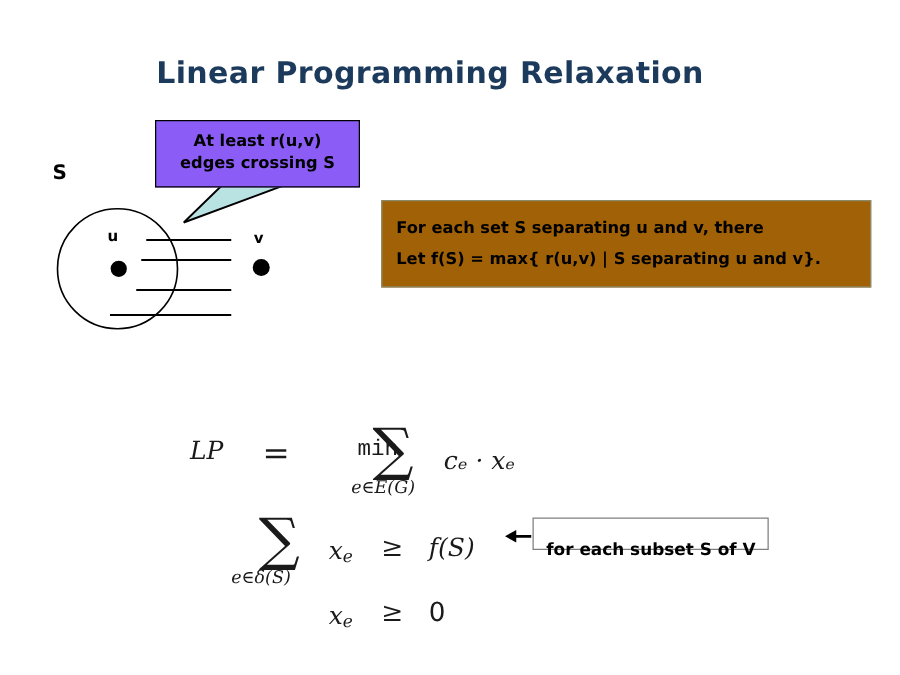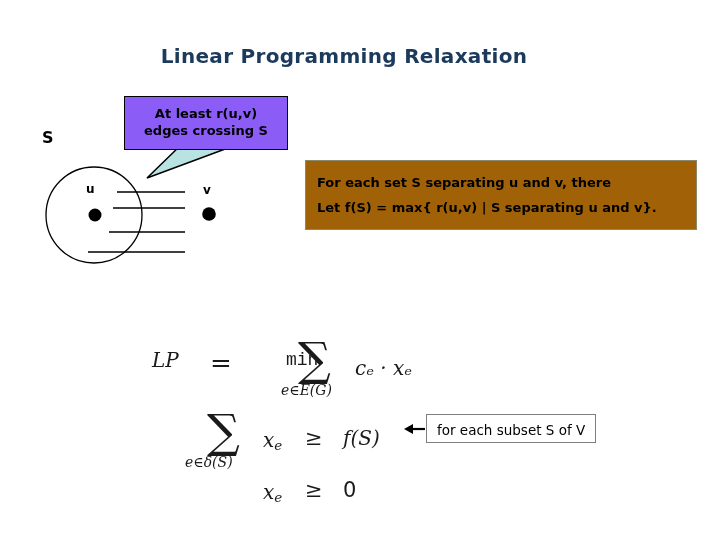--- a/index.html
+++ b/index.html
@@ -23,21 +23,21 @@
   }
 
   
   #slide-title {
     position: absolute;
     left: 0;
     top: 44px;
     width: 688px;
     text-align: center;
     font-family: "DejaVu Sans", "Liberation Sans", sans-serif;
-    font-size: 20px;
+    font-size: 24px;
     font-weight: bold;
     letter-spacing: 0.3px;
     color: #1b3a5c;
     white-space: nowrap;
   }
 
   
   #callout-cyan {
     position: absolute;
     left: 124px;
@@ -161,27 +161,27 @@
     position: absolute;
     left: 404px;
     top: 419px;
     width: 22px;
     height: 20px;
   }
   #box-subset {
     position: absolute;
     left: 426px;
     top: 414px;
-    height: 29px;
-    padding: 2px 10px;
+    height: 15px;
+    padding: 12px 10px;
     background: #ffffff;
     border: 1.5px solid #7f7f7f;
     box-sizing: border-box;
     font-size: 13.5px;
-    font-weight: normal;
+    font-weight: bold;
     color: #000000;
     line-height: 26px;
     white-space: nowrap;
   }
 </style>
 </head>
 <body>
 
 <div id="slide">
 

